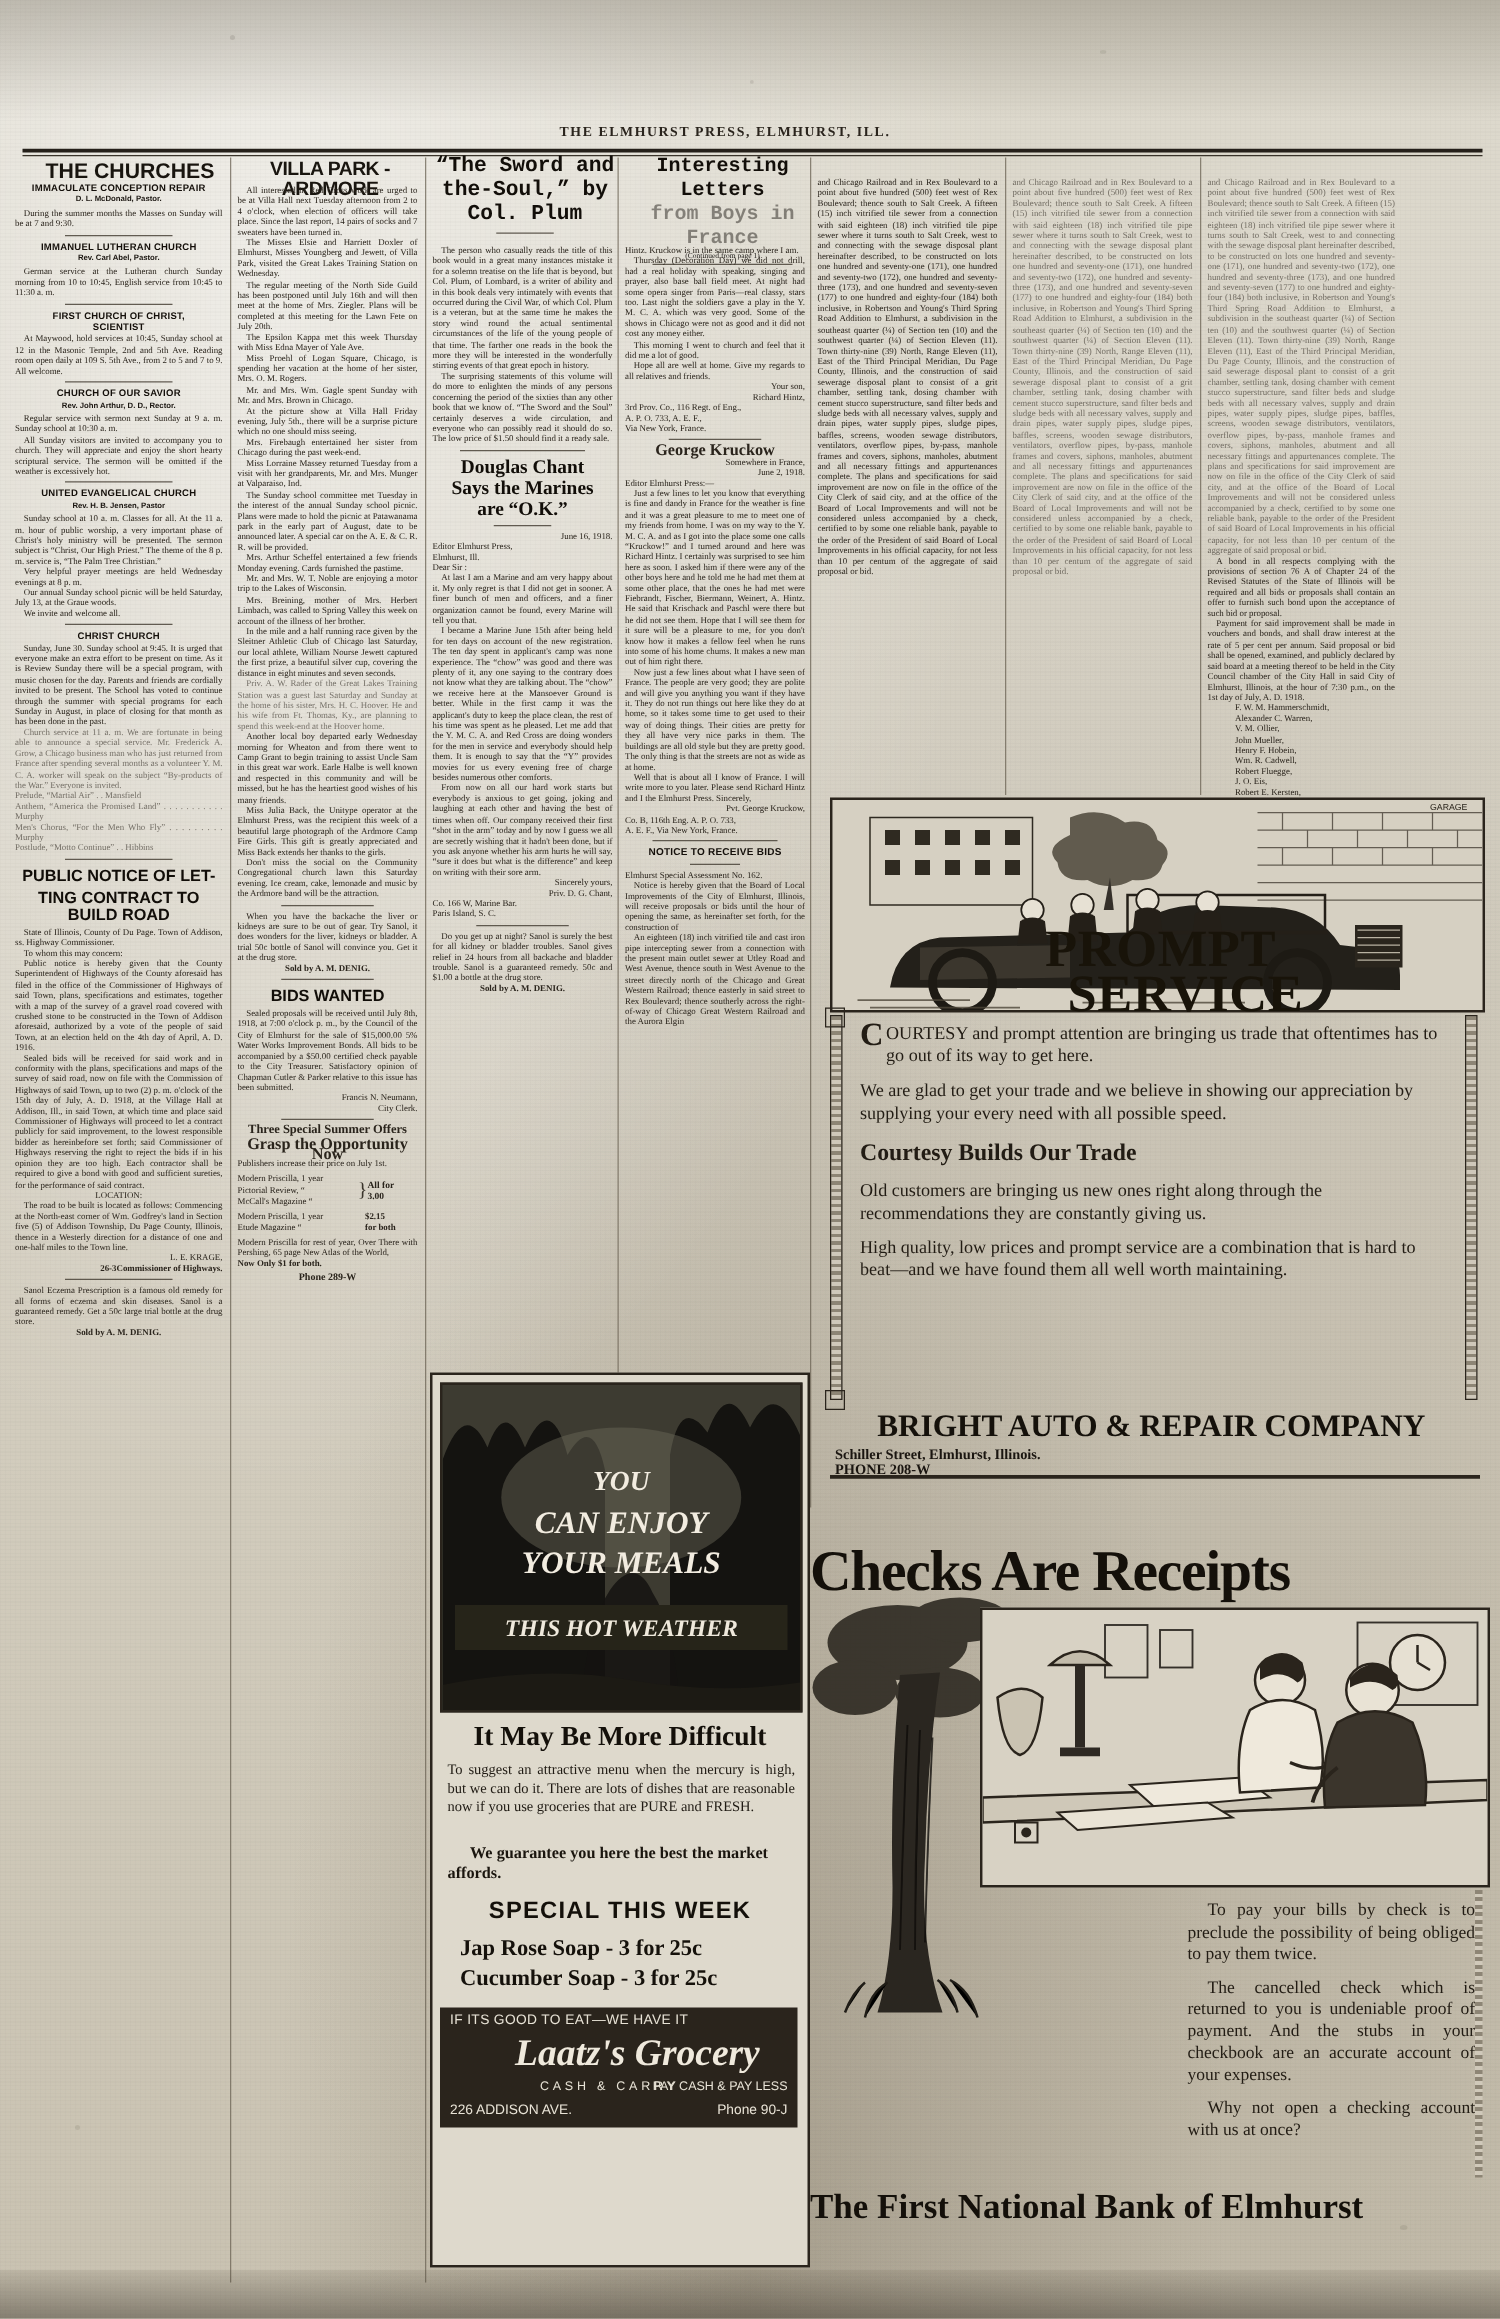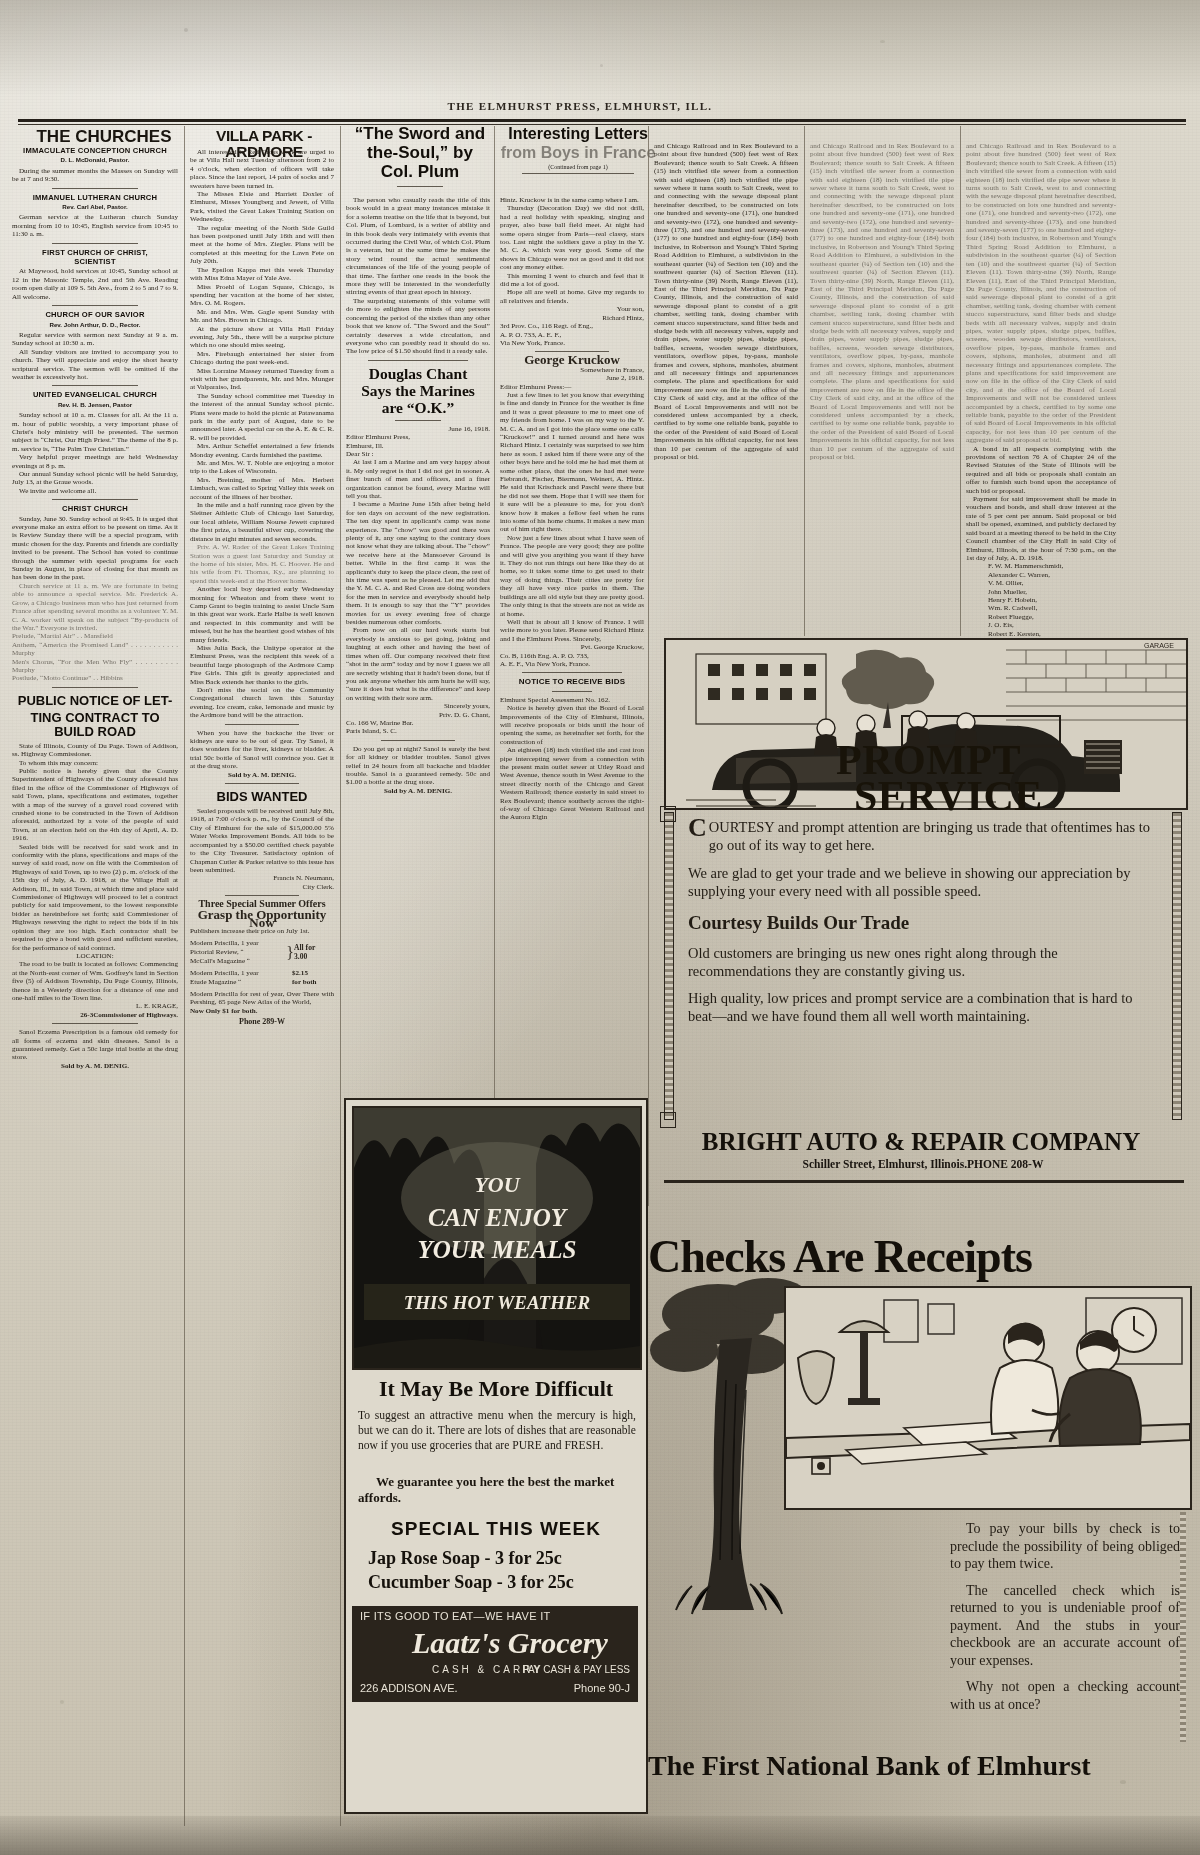--- a/index.html
+++ b/index.html
@@ -70,21 +70,21 @@
     text-align:center;font-family:"Liberation Sans",sans-serif;font-weight:700;
     font-size:13px;line-height:14px;margin:6px 0 3px;color:#110d08;
   }
   .dash{height:1px;background:#4a4338;margin:4px auto;width:52%;opacity:.85;}
   .dash.w{width:70%;}
   .sig{text-align:right;font-size:7.1px;line-height:8.4px;}
   .ctr{text-align:center;}
 
   
   .dispHead{
-    text-align:center;font-family:Liberation Sans, sans-serif;font-weight:700;
+    text-align:center;font-family:Liberation Mono, monospace;font-weight:700;
     color:#120e09;
   }
 
   
   .ad{position:absolute;background:transparent;}
   .ad-illus{position:absolute;overflow:hidden;}
 
   
   .promptTitle{
     font-family:"Liberation Serif",serif;font-weight:700;
@@ -139,21 +139,21 @@
 
   <div class="vrule" style="left:184px;top:126px;height:1700px;"></div>
   <div class="vrule" style="left:340px;top:126px;height:1700px;"></div>
   <div class="vrule" style="left:494px;top:126px;height:1000px;"></div>
   <div class="vrule" style="left:648px;top:126px;height:1080px;"></div>
   <div class="vrule" style="left:804px;top:126px;height:510px;"></div>
   <div class="vrule" style="left:960px;top:126px;height:510px;"></div>
 
   <div class="col ctxt" style="left:12px;top:142px;width:166px;">
 
-    <div class="chead sm">IMMACULATE CONCEPTION CHURCH</div>
+    <div class="chead sm">IMMACULATE CONCEPTION REPAIR</div>
     <div class="csub">D. L. McDonald, Pastor.</div>
     <p>During the summer months the Masses on Sunday will be at 7 and 9:30.</p>
     <div class="dash"></div>
 
     <div class="chead sm">IMMANUEL LUTHERAN CHURCH</div>
     <div class="csub">Rev. Carl Abel, Pastor.</div>
     <p>German service at the Lutheran church Sunday morning from 10 to 10:45, English service from 10:45 to 11:30 a. m.</p>
     <div class="dash"></div>
 
     <div class="chead sm">FIRST CHURCH OF CHRIST,</div>
@@ -443,22 +443,22 @@
         <span class="dropcap">C</span><span>OURTESY and prompt attention are bringing us trade that oftentimes has to go out of its way to get here.</span>
       </div>
       <div style="font-size:14.5px;line-height:18px;margin-top:10px;text-align:left;">We are glad to get your trade and we believe in showing our appreciation by supplying your every need with all possible speed.</div>
       <div style="font-size:19px;line-height:22px;font-weight:700;margin-top:12px;">Courtesy Builds Our Trade</div>
       <div style="font-size:14.5px;line-height:18px;margin-top:10px;text-align:left;">Old customers are bringing us new ones right along through the recommendations they are constantly giving us.</div>
       <div style="font-size:14.5px;line-height:18px;margin-top:9px;text-align:left;">High quality, low prices and prompt service are a combination that is hard to beat—and we have found them all well worth maintaining.</div>
     </div>
 
     <div style="position:absolute;left:6px;top:492px;width:534px;text-align:center;
                 font-family:'Liberation Serif',serif;font-weight:700;font-size:25px;color:#15110b;">BRIGHT AUTO &amp; REPAIR COMPANY</div>
-    <div style="position:absolute;left:20px;top:522px;width:510px;display:flex;justify-content:center;
-                font-family:'Liberation Serif',serif;font-weight:700;font-size:11.5px;color:#1a1510;">
+    <div style="position:absolute;left:20px;top:522px;width:510px;display:flex;justify-content:flex-start;
+                font-family:'Liberation Serif',serif;font-weight:700;font-size:11.5px;color:#1a1510;flex-direction:column;">
       <span>Schiller Street, Elmhurst, Illinois.</span>
       <span>PHONE 208-W</span>
     </div>
     <div style="position:absolute;left:16px;top:544px;width:520px;height:3px;background:#2a241c;"></div>
   </div>
 
   <div class="ad" style="left:344px;top:1098px;width:300px;height:712px;border:2px solid #2a241c;background:#ded9cc;">
 
     <div class="hotweather" style="left:6px;top:6px;width:286px;height:260px;border:2px solid #2a241c;">
       <svg viewBox="0 0 286 260" width="286" height="260">

